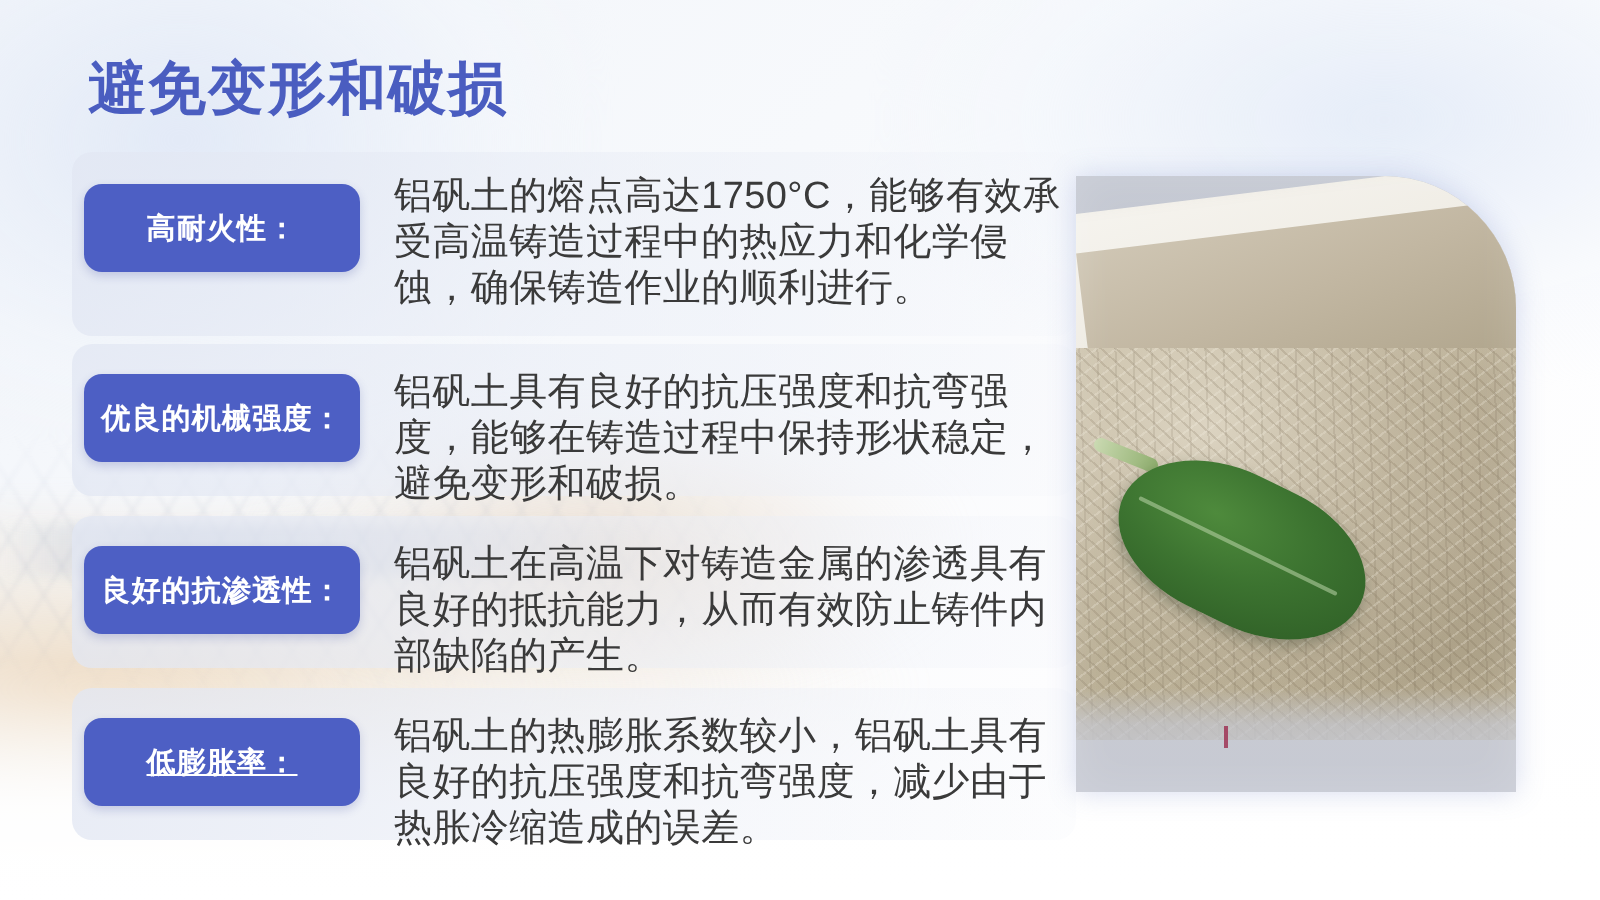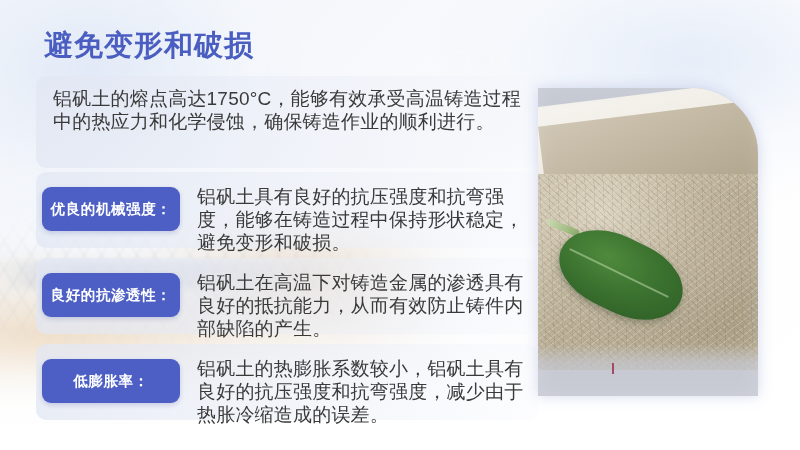--- a/index.html
+++ b/index.html
@@ -162,21 +162,21 @@
 
   #row-1 { top: 172px; height: 76px; }
   #row-1 .badge { width: 138px; height: 44px; margin-top: 15px; }
   #row-1 .desc  { margin-left: 17px; margin-top: 13px; width: 335px; }
 
   #row-2 { top: 258px; height: 76px; }
   #row-2 .badge { width: 138px; height: 44px; margin-top: 15px; }
   #row-2 .desc  { margin-left: 17px; margin-top: 13px; width: 335px; }
 
   #row-3 { top: 344px; height: 76px; }
-  #row-3 .badge { width: 138px; height: 44px; margin-top: 15px; }
+  #row-3 .badge { width: 138px; height: 44px; margin-top: 15px; text-decoration: underline; }
   #row-3 .desc  { margin-left: 17px; margin-top: 13px; width: 335px; }
 
   
   .photo {
     position: absolute;
     left: 538px;
     top: 88px;
     width: 220px;
     height: 308px;
     border-radius: 0 66px 0 0;
@@ -301,20 +301,21 @@
     <div class="steel"></div>
     <div class="steel-band"></div>
     <div class="bottom-fade"></div>
   </div>
 
   <div class="title">避免变形和破损</div>
 
   <div class="rows">
 
     <div class="row" id="row-0">
+      <div class="badge">高耐火性：</div>
       <div class="desc">铝矾土的熔点高达1750°C，能够有效承受高温铸造过程中的热应力和化学侵蚀，确保铸造作业的顺利进行。</div>
     </div>
 
     <div class="row" id="row-2">
       <div class="badge">良好的抗渗透性：</div>
       <div class="desc">铝矾土在高温下对铸造金属的渗透具有良好的抵抗能力，从而有效防止铸件内部缺陷的产生。</div>
     </div>
 
     <div class="row" id="row-1">
       <div class="badge">优良的机械强度：</div>

